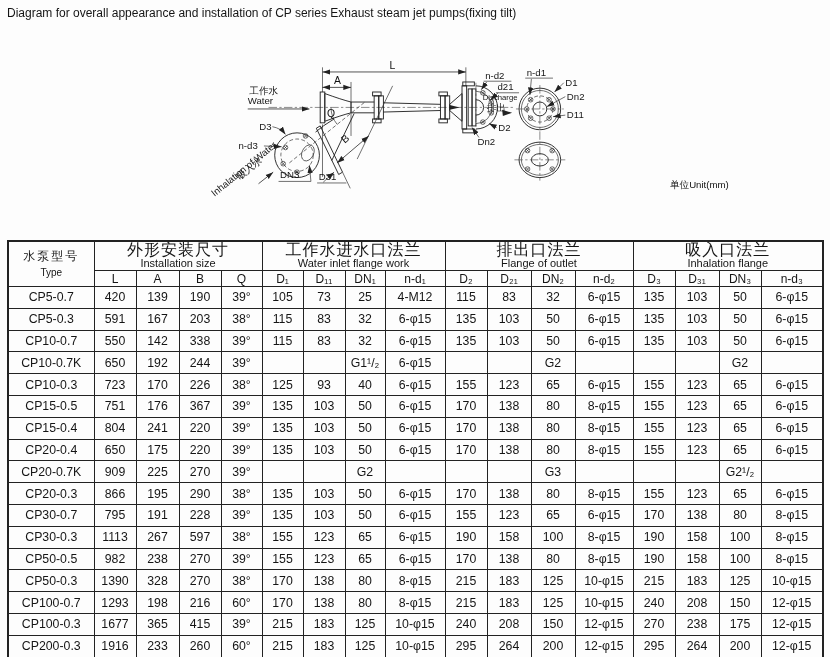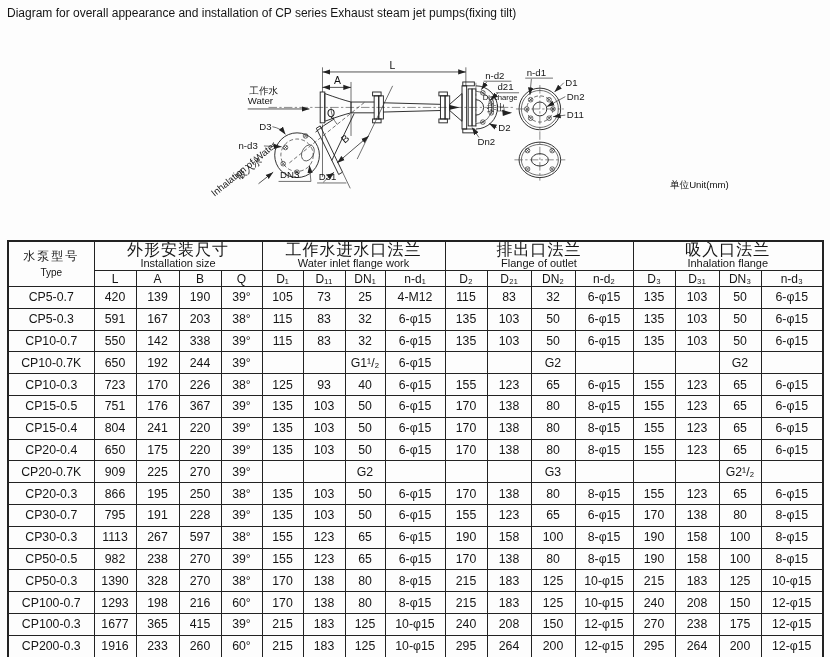--- a/index.html
+++ b/index.html
@@ -475,21 +475,21 @@
         <td></td>
         <td class="gsep"></td>
         <td></td>
         <td>G2¹/₂</td>
         <td></td>
       </tr>
       <tr>
         <td class="typec">CP20-0.3</td>
         <td class="gsep">866</td>
         <td>195</td>
-        <td>250</td>
+        <td>290</td>
         <td>38°</td>
         <td class="gsep">135</td>
         <td>103</td>
         <td>50</td>
         <td>6-φ15</td>
         <td class="gsep">170</td>
         <td>138</td>
         <td>80</td>
         <td>8-φ15</td>
         <td class="gsep">155</td>

